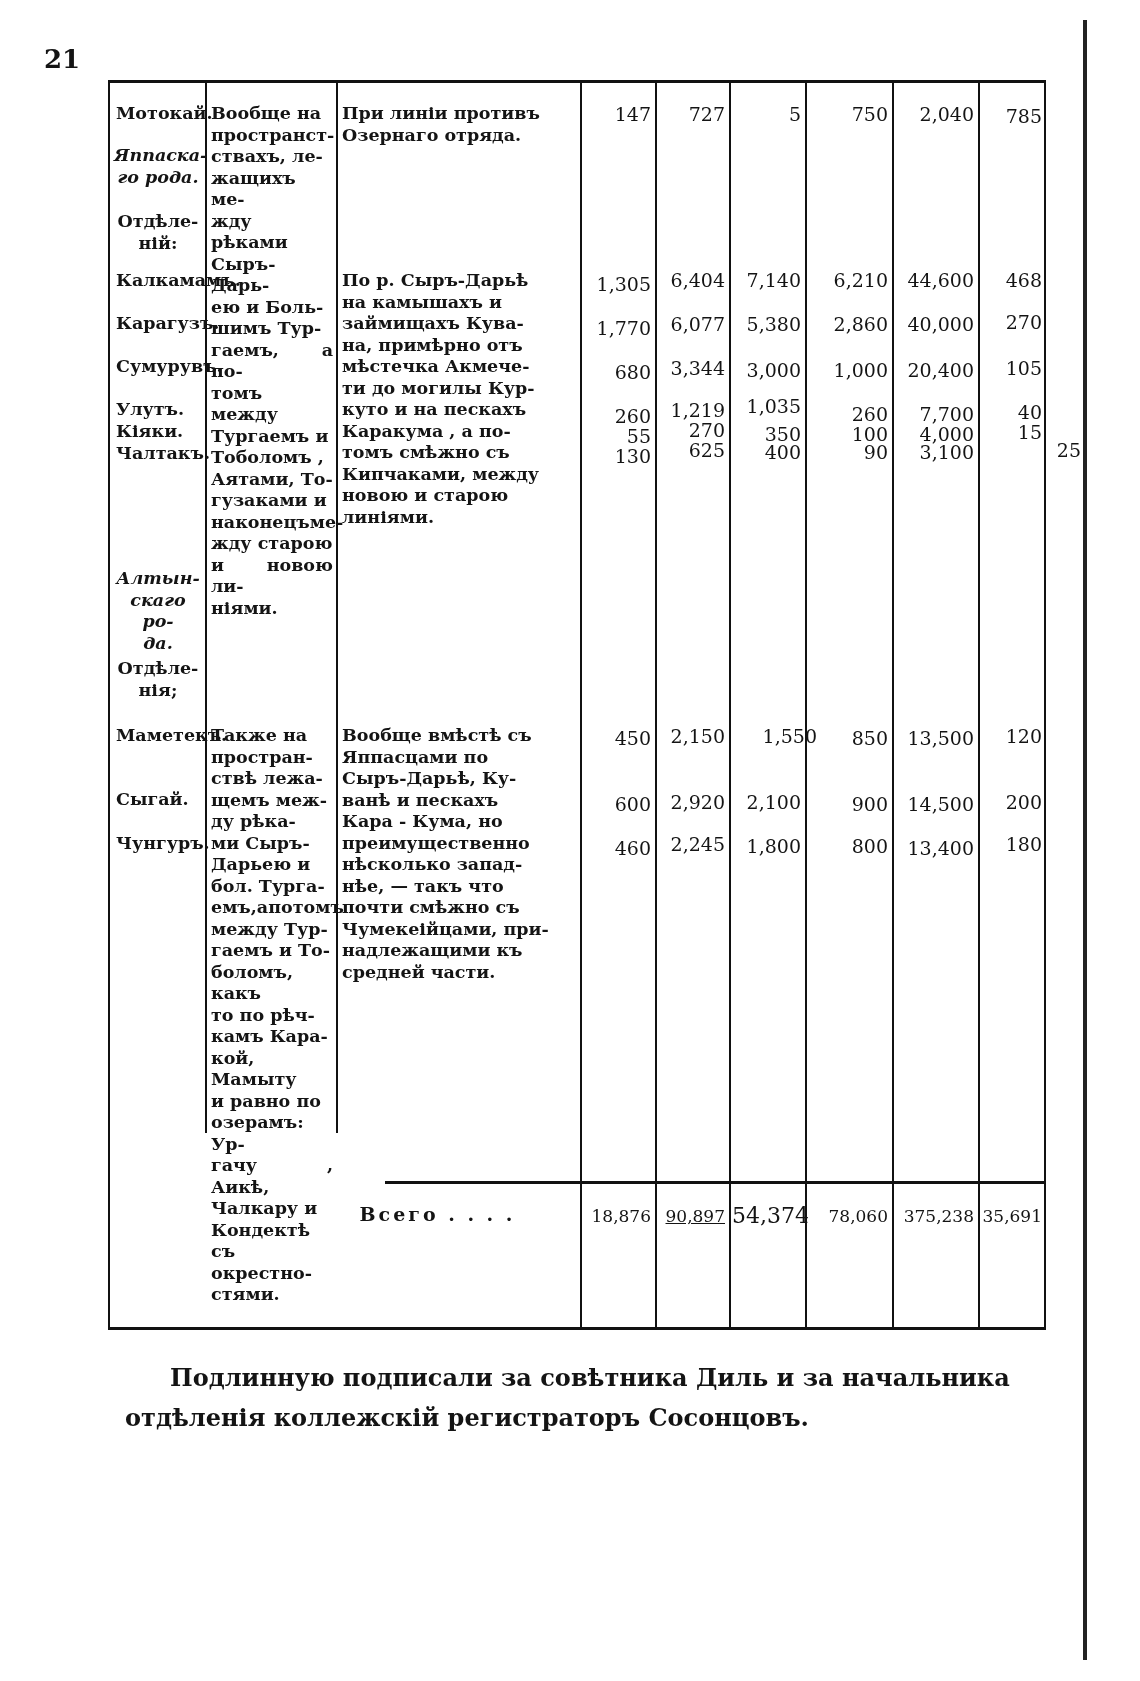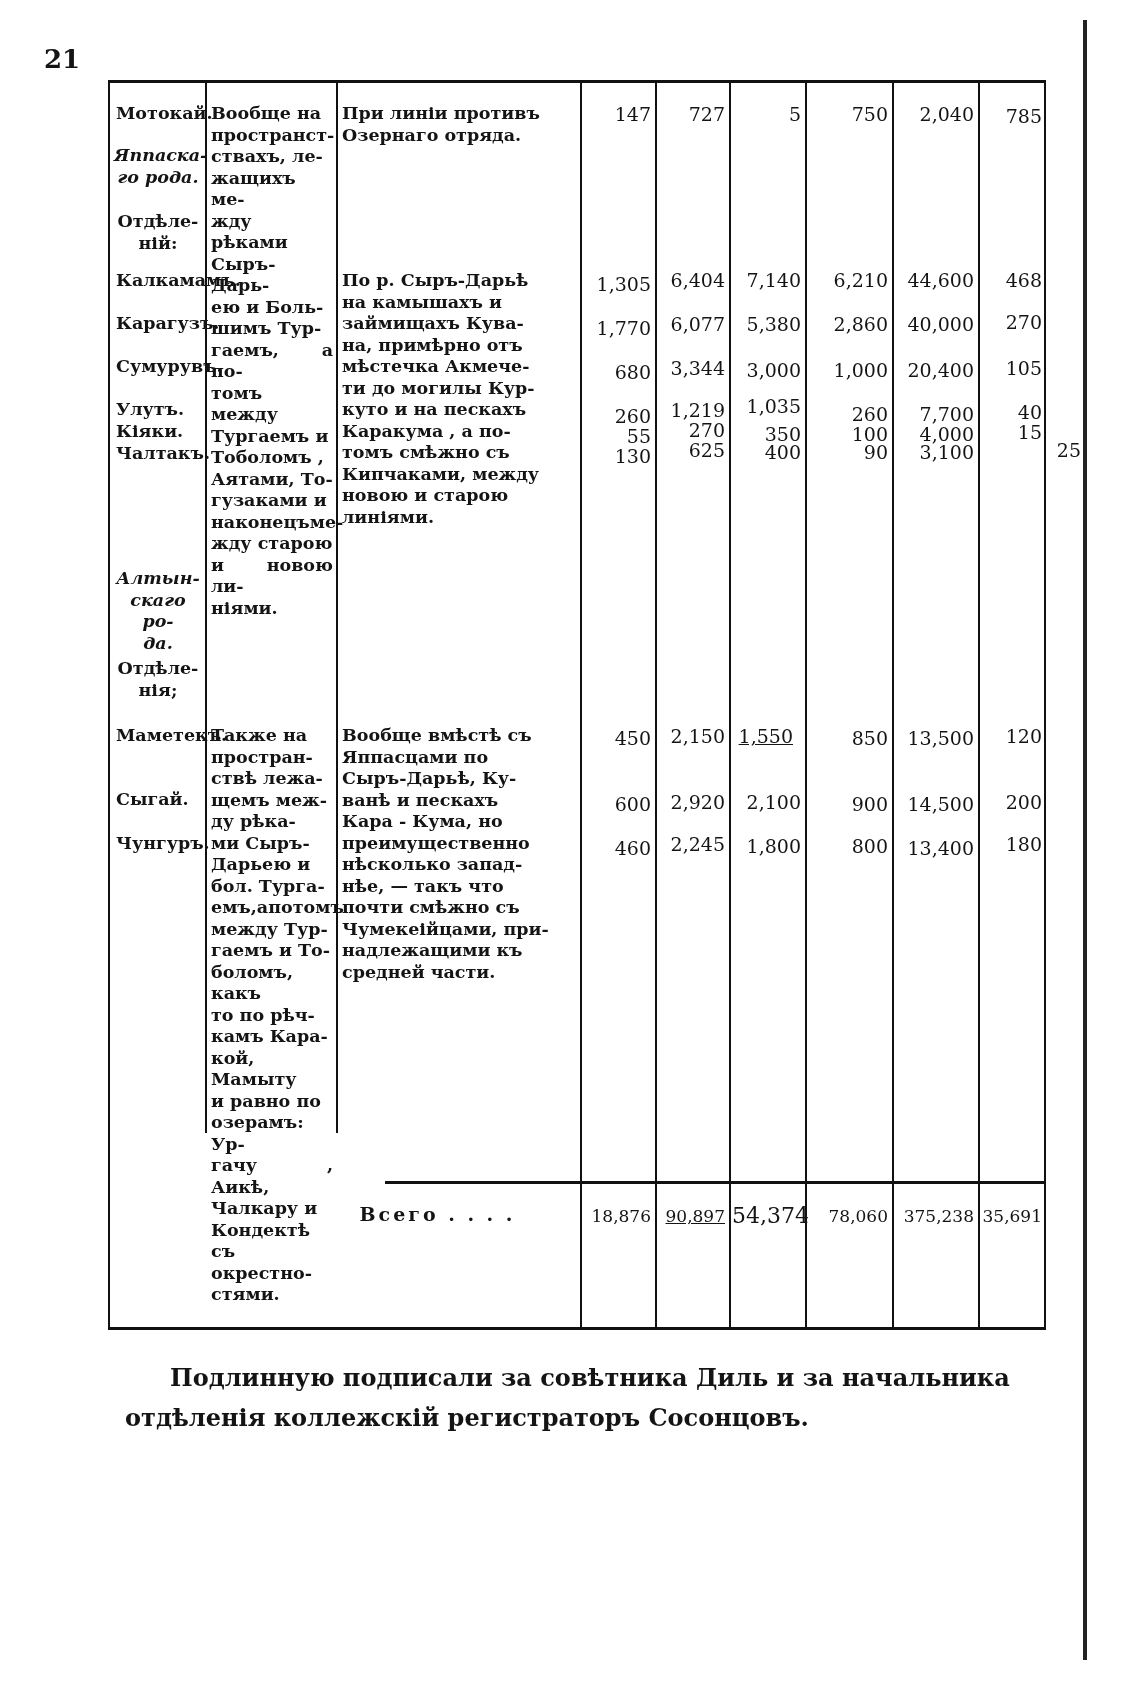--- a/index.html
+++ b/index.html
@@ -215,21 +215,21 @@
 
   <div class="num" style="left:473px;top:362px;width:68px;">130</div>
   <div class="num" style="left:548px;top:356px;width:67px;">625</div>
   <div class="num" style="left:622px;top:358px;width:69px;">400</div>
   <div class="num" style="left:698px;top:358px;width:80px;">90</div>
   <div class="num" style="left:785px;top:358px;width:79px;">3,100</div>
   <div class="num" style="left:871px;top:356px;width:61px;padding-left:39px;">25</div>
 
   <div class="num" style="left:473px;top:644px;width:68px;">450</div>
   <div class="num" style="left:548px;top:642px;width:67px;">2,150</div>
-  <div class="num" style="left:614px;top:642px;width:69px;text-decoration:underline;">1,550</div>
+  <div class="num" style="left:638px;top:642px;width:69px;">1,550</div>
   <div class="num" style="left:698px;top:644px;width:80px;">850</div>
   <div class="num" style="left:785px;top:644px;width:79px;">13,500</div>
   <div class="num" style="left:871px;top:642px;width:61px;">120</div>
 
   <div class="num" style="left:473px;top:710px;width:68px;">600</div>
   <div class="num" style="left:548px;top:708px;width:67px;">2,920</div>
   <div class="num" style="left:622px;top:708px;width:69px;">2,100</div>
   <div class="num" style="left:698px;top:710px;width:80px;">900</div>
   <div class="num" style="left:785px;top:710px;width:79px;">14,500</div>
   <div class="num" style="left:871px;top:708px;width:61px;">200</div>

